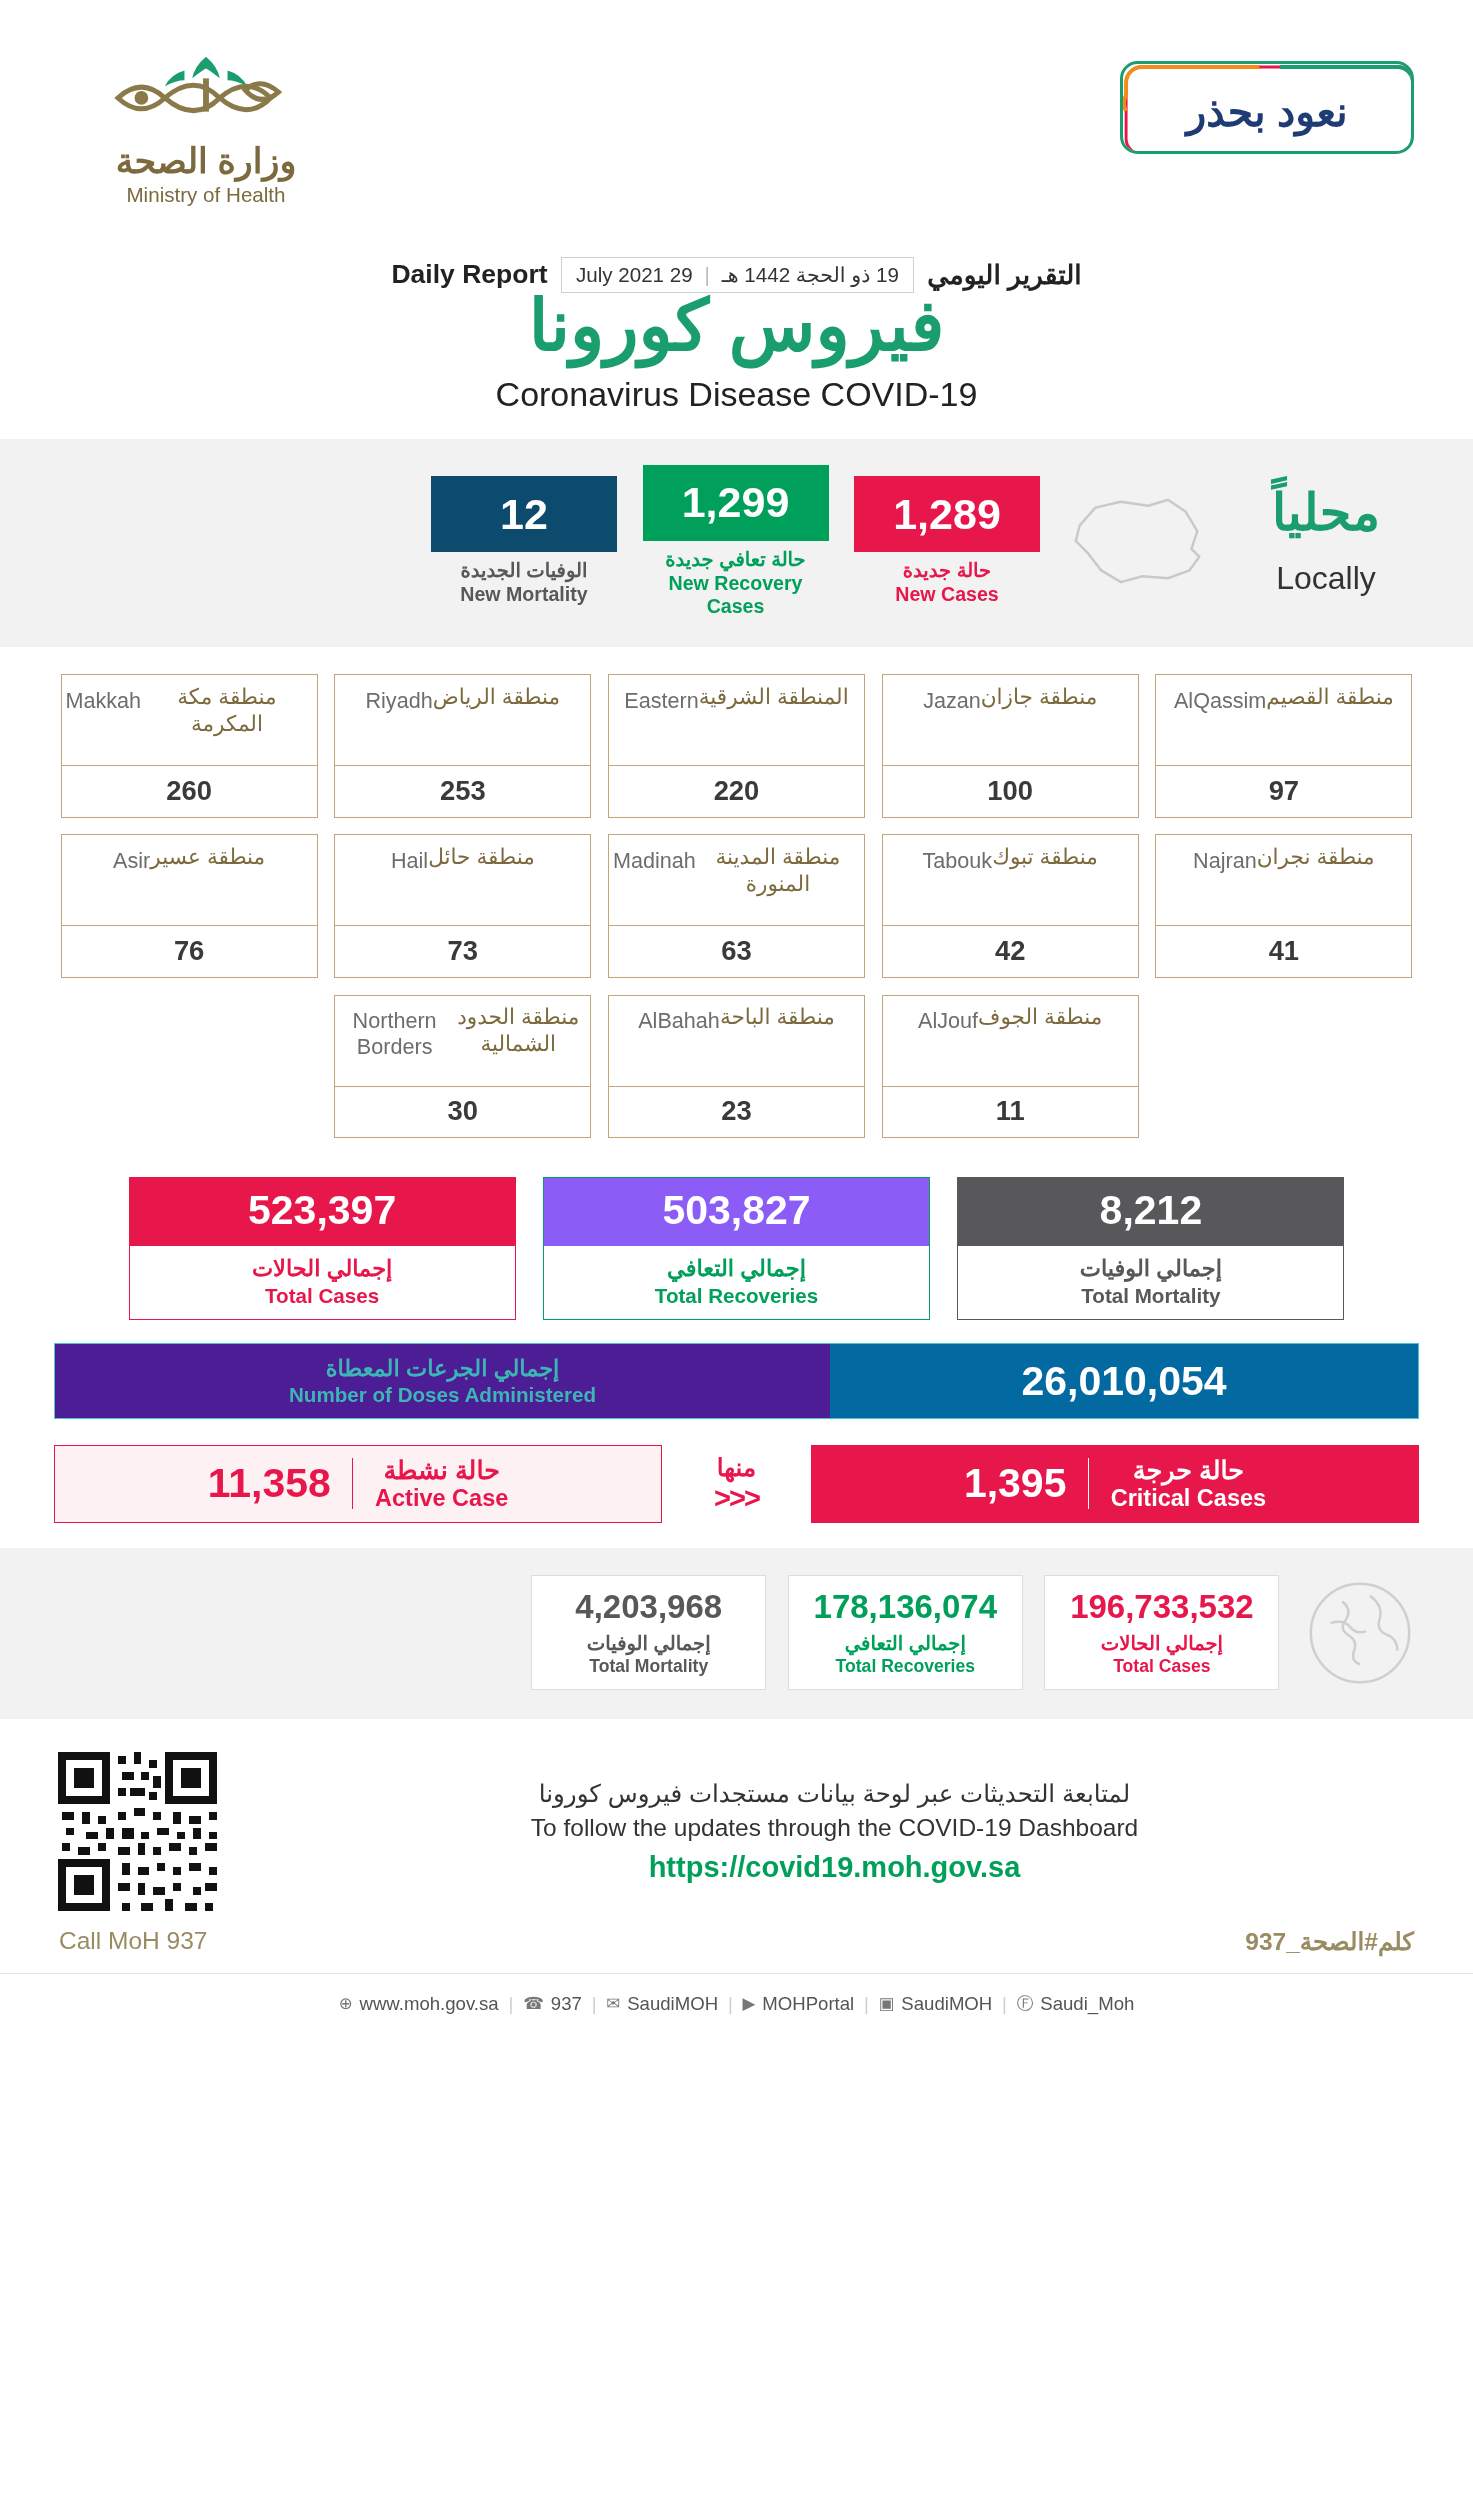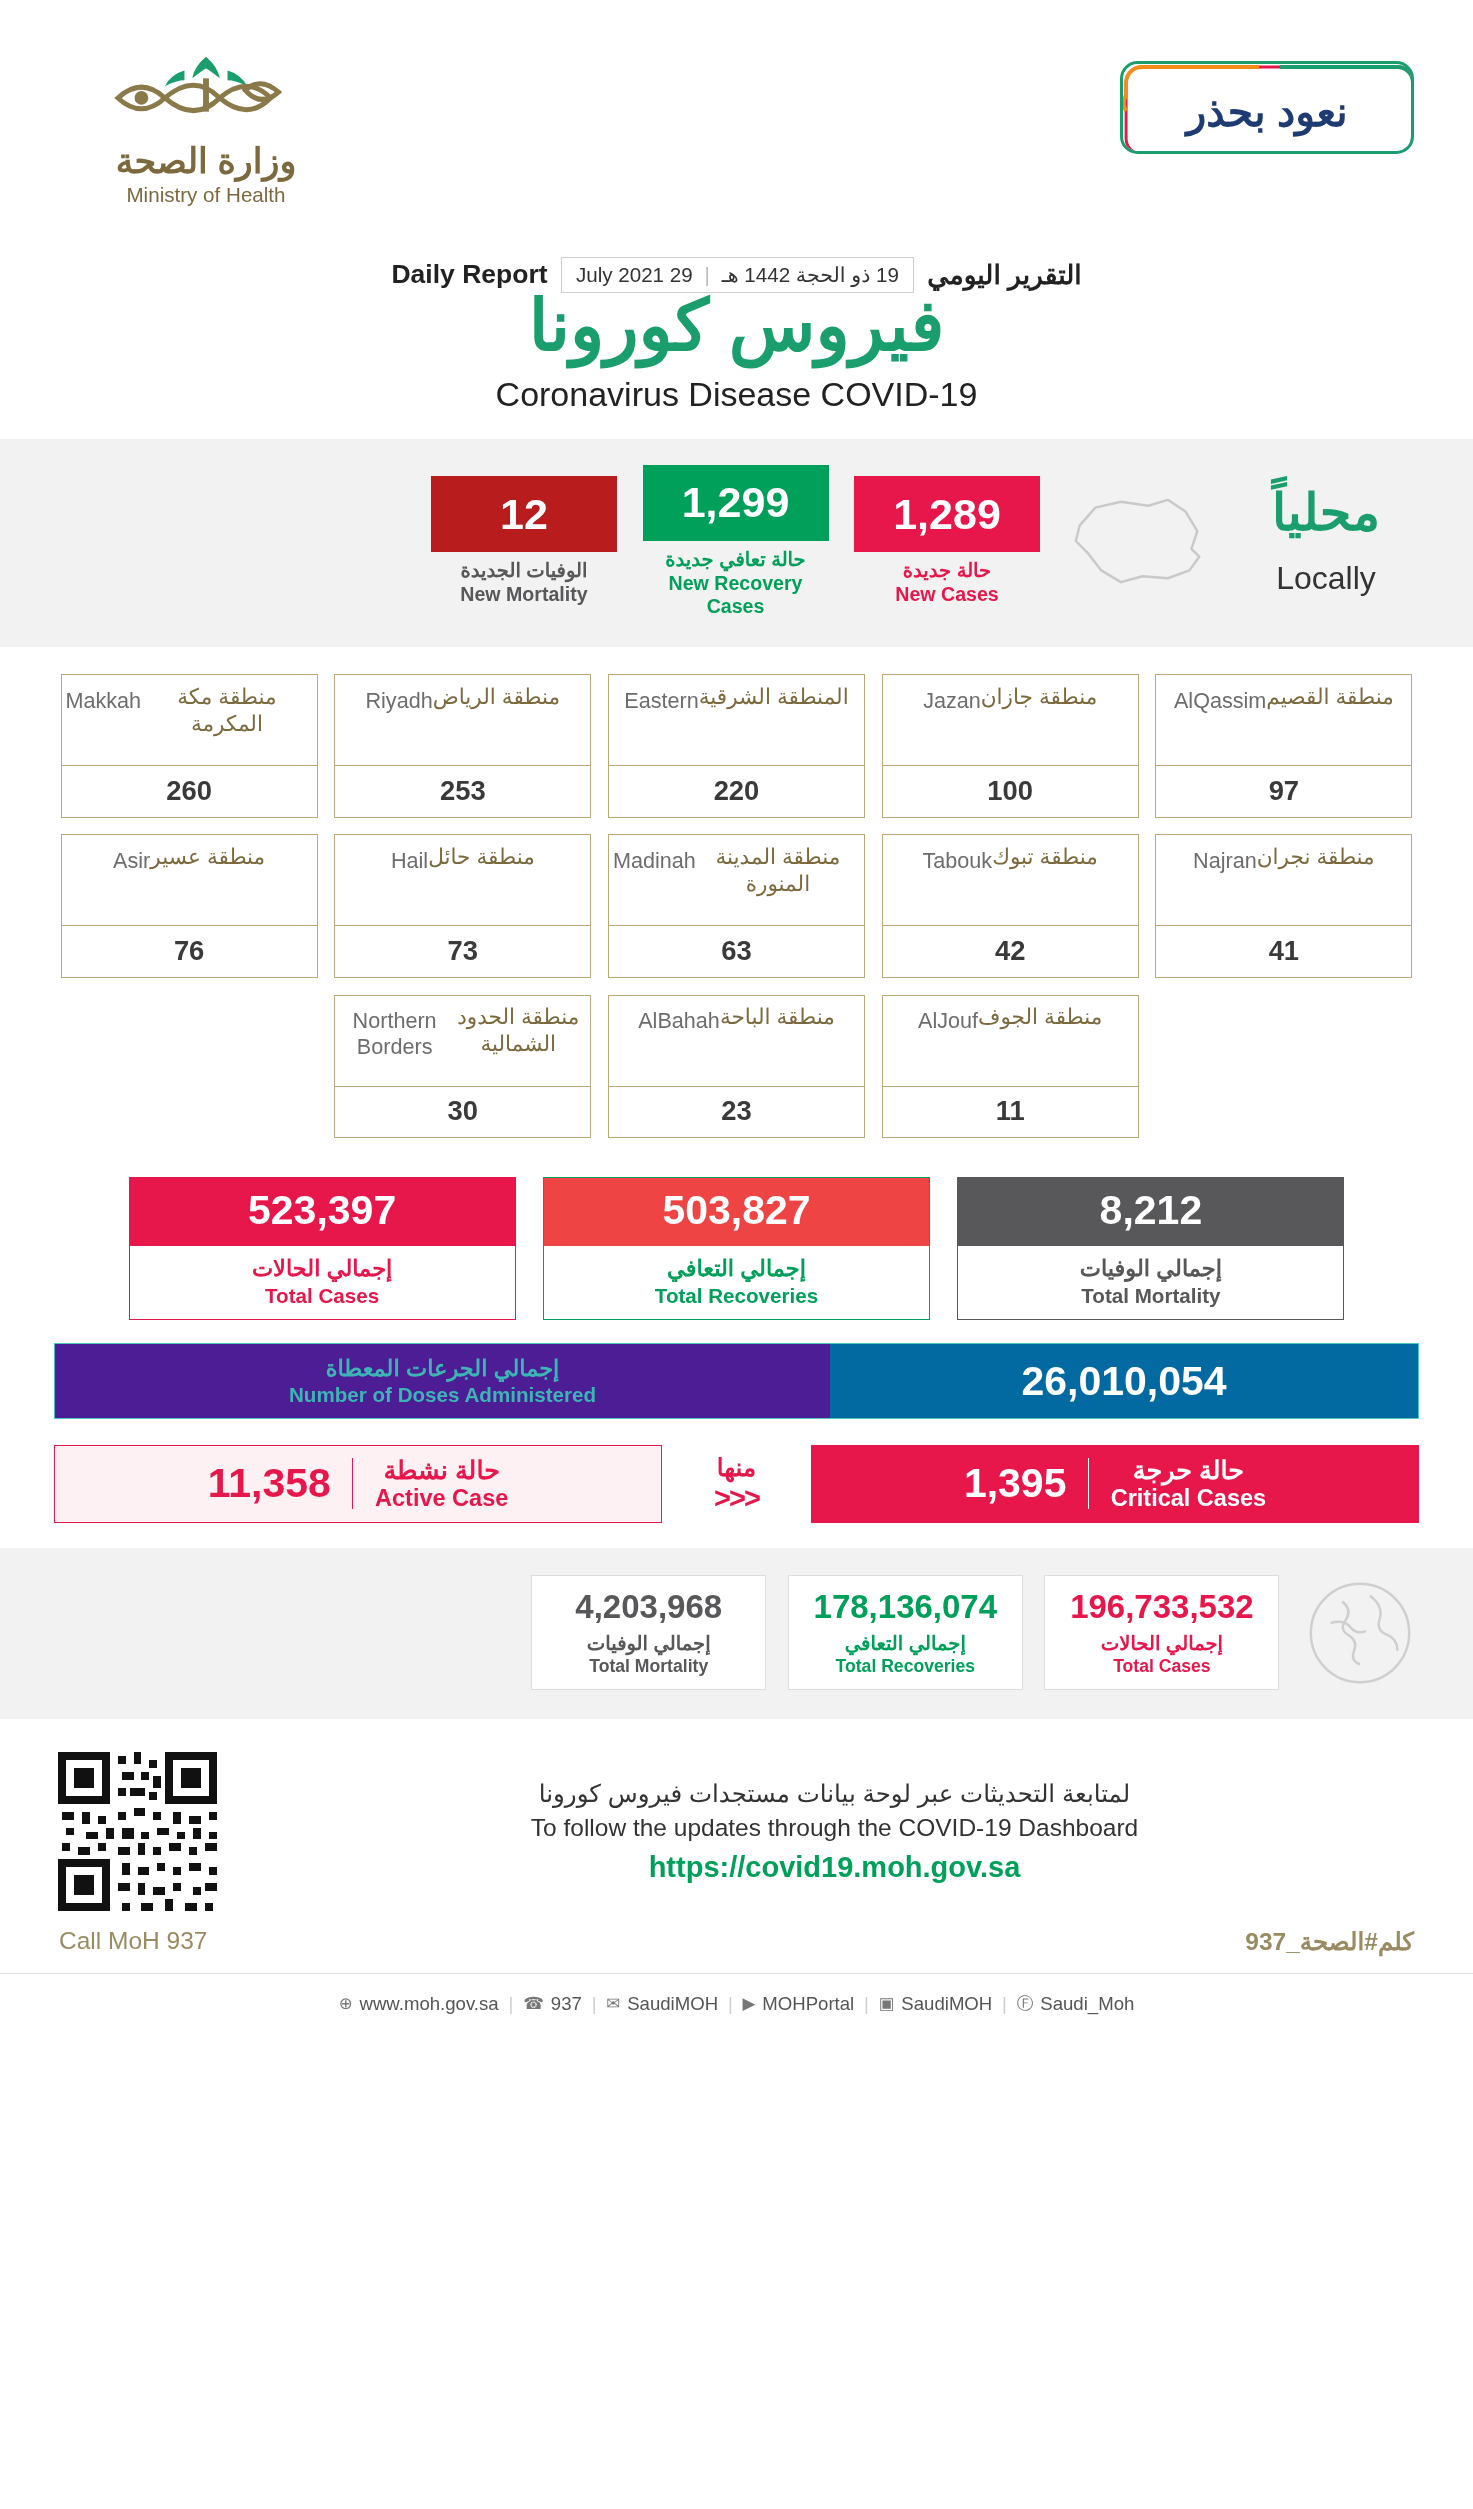--- a/index.html
+++ b/index.html
@@ -149,21 +149,21 @@
   }
   .stat-num {
     height: 76px;
     display: flex;
     align-items: center;
     justify-content: center;
     font-size: 43px;
     font-weight: bold;
     color: #ffffff;
   }
-  .stat-num.gray { background: #b91c1c; }
+  .stat-num.gray { background: #0c4a6e; }
   .stat-num.green { background: #00a05a; }
   .stat-num.red { background: #e8174b; }
   .stat-cap-ar {
     font-size: 19.6px;
     margin-top: 6.9px;
     direction: rtl;
     font-weight: bold;
   }
   .stat-cap-en {
     font-size: 19.6px;
@@ -231,21 +231,21 @@
     background: #ffffff;
     text-align: center;
   }
   .total-num {
     font-size: 41px;
     font-weight: bold;
     color: #ffffff;
     padding: 9.8px 0 11.8px 0;
   }
   .total-num.gray { background: #58585a; }
-  .total-num.green { background: #ef4444; }
+  .total-num.green { background: #8b5cf6; }
   .total-num.red { background: #e8174b; }
   .total-cap {
     padding: 8.8px 0 10.8px 0;
   }
   .total-cap-ar { font-size: 22.5px; font-weight: bold; direction: rtl; }
   .total-cap-en { font-size: 20.6px; font-weight: bold; margin-top: 2px; }
   .bd-gray { border-color: #58585a; }
   .bd-green { border-color: #00a05a; }
   .bd-red { border-color: #e8174b; }
 

